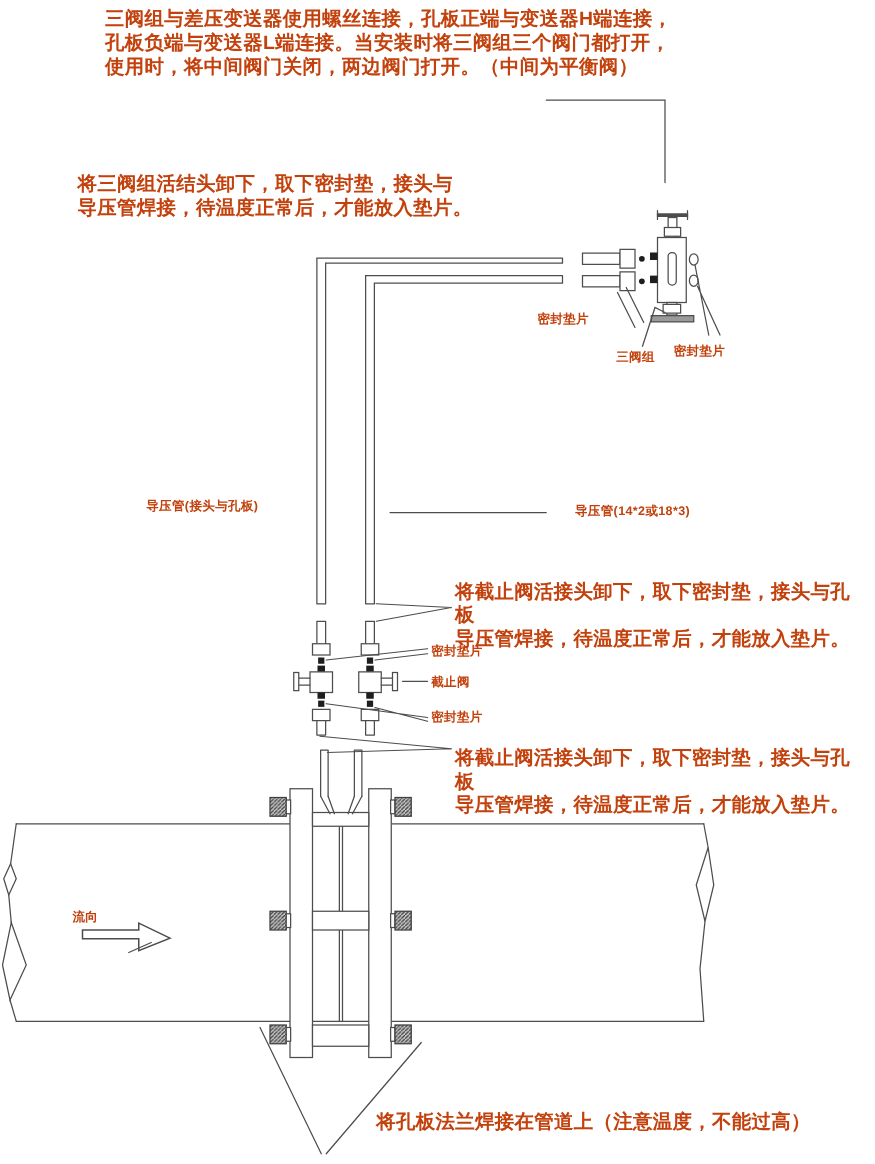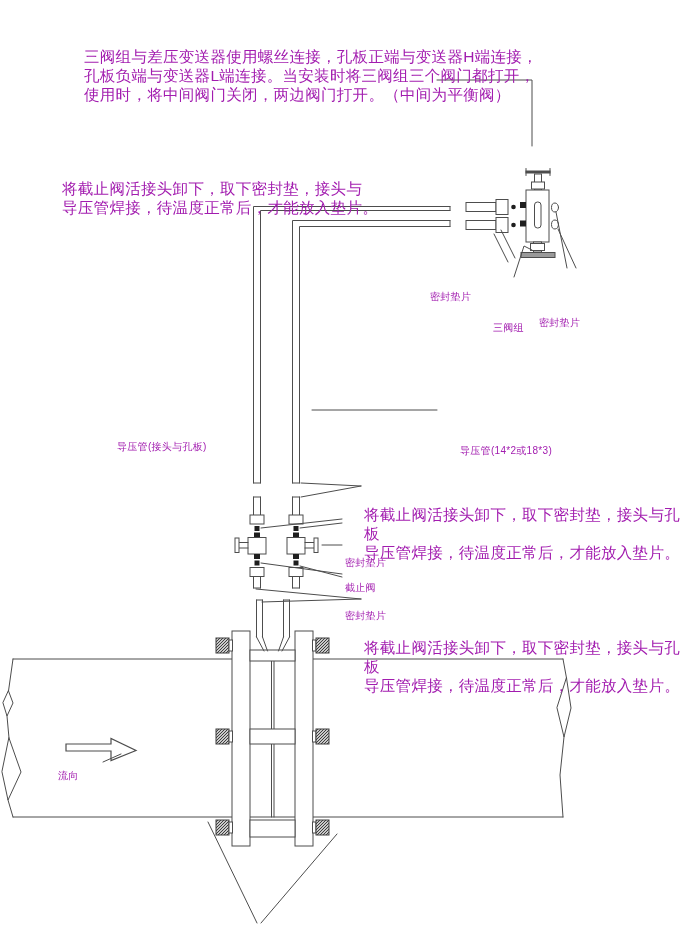--- a/index.html
+++ b/index.html
@@ -1,20 +1,20 @@
 <!DOCTYPE html>
 <html><head>
 <meta charset="utf-8">
 <style>
   html,body{margin:0;padding:0;background:#ffffff;}
   .stage{position:relative;width:700px;height:931px;background:#ffffff;overflow:hidden;
          font-family:"Liberation Sans",sans-serif;}
   .stage svg{position:absolute;left:0;top:0;}
-  .t{position:absolute;font-weight:400;font-size:15.5px;line-height:19px;color:#a21caf;
-     letter-spacing:.3px;white-space:pre-line;margin-top:41px;}
+  .t{position:absolute;font-weight:700;font-size:15.5px;line-height:19px;color:#c2410c;
+     letter-spacing:.3px;white-space:pre-line;}
   .lbl{font-size:10px;white-space:nowrap;}
   .ln{fill:none;stroke:#4d4d4d;stroke-width:1;stroke-linecap:round;}
   .ln2{fill:none;stroke:#4d4d4d;stroke-width:3;}
   .box{fill:#ffffff;stroke:#4d4d4d;stroke-width:1;}
   .fillb{fill:#1e1e1e;stroke:none;}
   .gray{fill:#9a9a9a;stroke:#4d4d4d;stroke-width:1;}
   .arrow{fill:#ffffff;stroke:#4d4d4d;stroke-width:1.2;}
   .bolt{fill:url(#hatch);stroke:#3f3f3f;stroke-width:1;}
 </style>
 </head>
@@ -147,21 +147,21 @@
       <path class="ln" d="M261,563 L342,574 M300,566 L342,577"></path>
       <path class="ln" d="M256,589 L361,599 M262,602 L361,599"></path>
       <path class="ln" d="M208,822 L257,923 M337,834 L261,923"></path>
     </g>
   </svg>
 
   <div class="t" style="left:84px;top:6px;width:560px">三阀组与差压变送器使用螺丝连接，孔板正端与变送器H端连接，
 孔板负端与变送器L端连接。当安装时将三阀组三个阀门都打开，
 使用时，将中间阀门关闭，两边阀门打开。（中间为平衡阀）</div>
 
-  <div class="t" style="left:62px;top:138px;width:340px">将截止阀活接头卸下，取下密封垫，接头与
+  <div class="t" style="left:62px;top:138px;width:340px">将三阀组活结头卸下，取下密封垫，接头与
 导压管焊接，待温度正常后，才能放入垫片。</div>
 
   <div class="t lbl" style="left:430px;top:246px">密封垫片</div>
 
   <div class="t lbl" style="left:493px;top:277px">三阀组</div>
 
   <div class="t lbl" style="left:539px;top:272px">密封垫片</div>
 
   <div class="t lbl" style="left:117px;top:396px">导压管(接头与孔板)</div>
 
@@ -174,14 +174,15 @@
 
   <div class="t lbl" style="left:345px;top:537px">截止阀</div>
 
   <div class="t lbl" style="left:345px;top:565px">密封垫片</div>
 
   <div class="t" style="left:364px;top:597px;width:330px">将截止阀活接头卸下，取下密封垫，接头与孔板
 导压管焊接，待温度正常后，才能放入垫片。</div>
 
   <div class="t lbl" style="left:58px;top:725px">流向</div>
 
+  <div class="t" style="left:301px;top:888px;width:380px">将孔板法兰焊接在管道上（注意温度，不能过高）</div>
 
 </div>
 
 </body></html>

